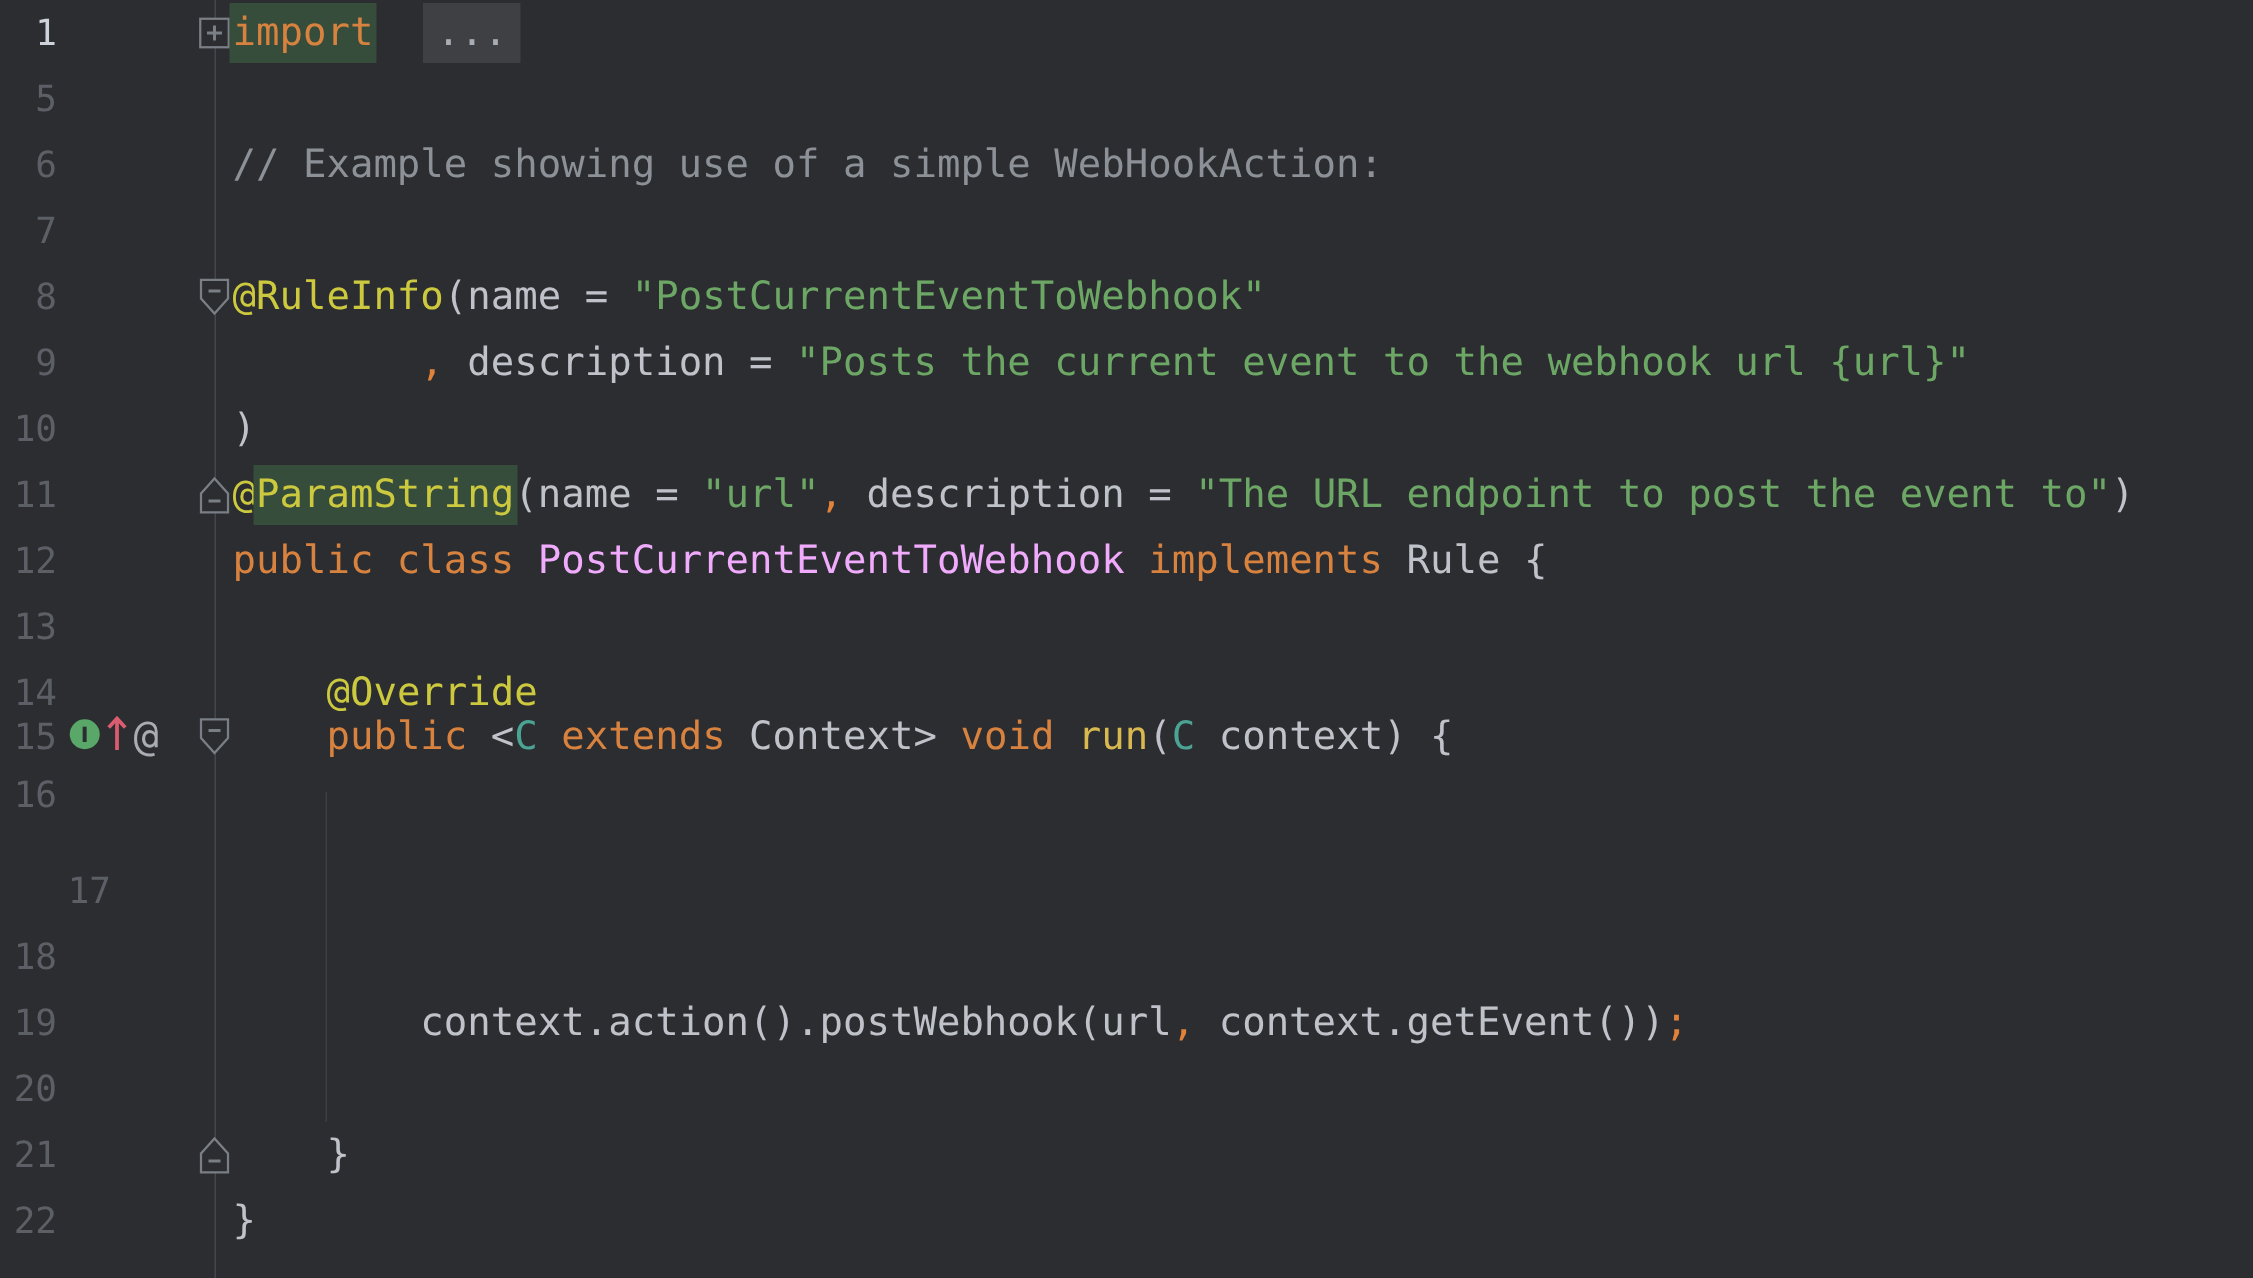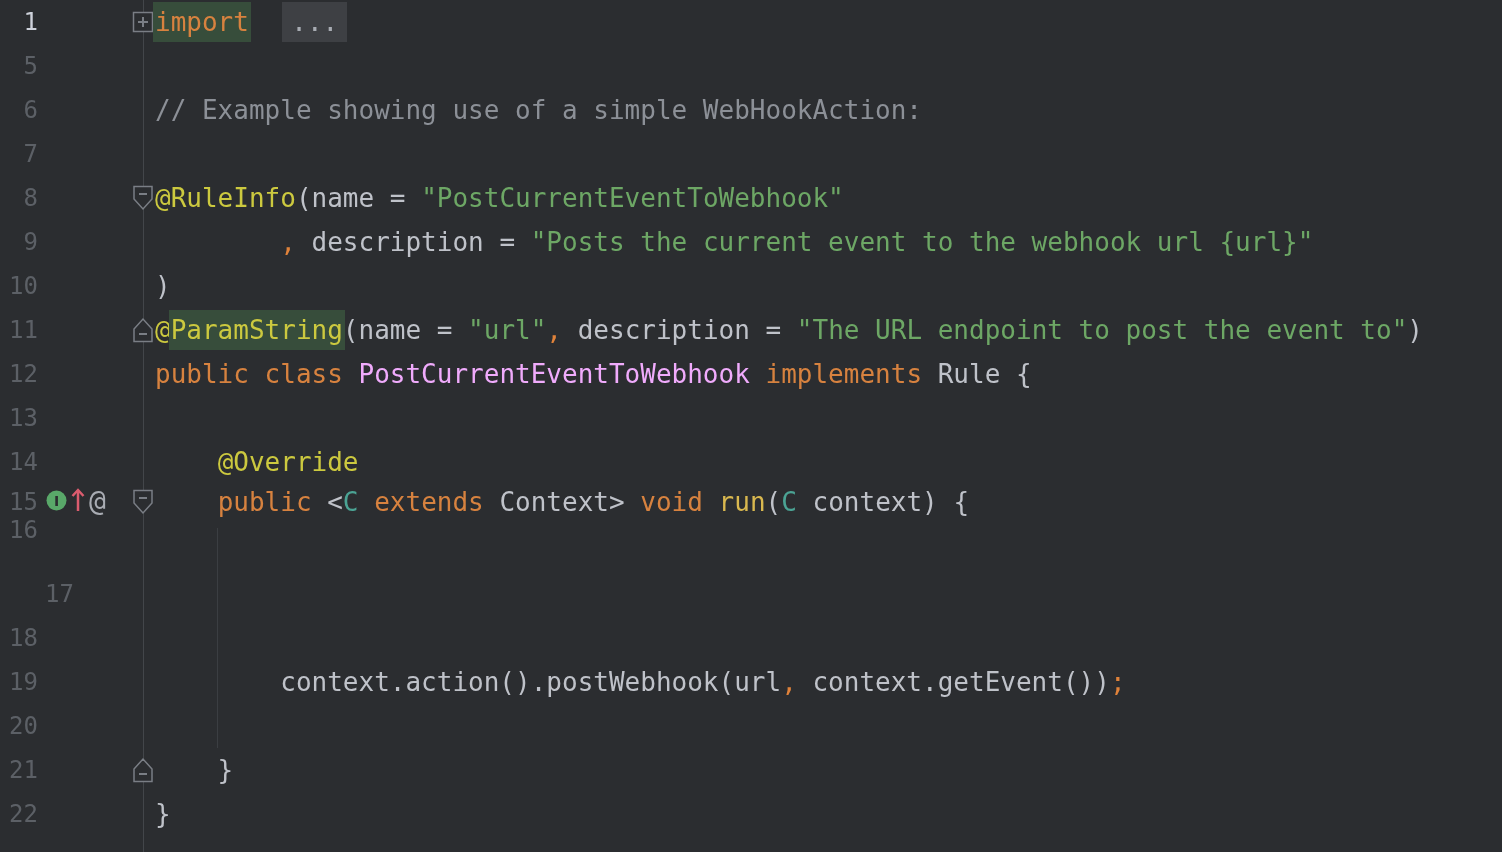--- a/index.html
+++ b/index.html
@@ -106,21 +106,21 @@
         <div class="code"><span class="kw">public class </span><span class="cls">PostCurrentEventToWebhook</span><span class="pln"> </span><span class="kw">implements</span><span class="pln"> Rule {</span></div>
       </div>
       <div class="row" style="top: 396px;">
         <div class="num">13</div>
         <div class="code"></div>
       </div>
       <div class="row" style="top: 440px;">
         <div class="num">14</div>
         <div class="code"><span class="pln">    </span><span class="ann">@Override</span></div>
       </div>
-      <div class="row" style="top: 480px;">
+      <div class="row" style="top: 469px;">
         <div class="num">15</div>
         <div class="icons">
           <span><svg width="21" height="21" viewBox="0 0 21 21">
               <circle cx="10.5" cy="10.5" r="10" fill="#59A869"></circle>
               <text x="10.5" y="15.5" font-size="14" font-weight="bold" fill="#2B2D30" text-anchor="middle" font-family="DejaVu Sans, sans-serif">I</text>
             </svg></span>
           <span><svg width="16" height="28" viewBox="0 0 16 28">
               <path d="M8 4 L8 25" stroke="#DB5C6E" stroke-width="2.5" fill="none"></path>
               <path d="M2.5 10 L8 4 L13.5 10" stroke="#DB5C6E" stroke-width="2.5" fill="none"></path>
             </svg></span>

